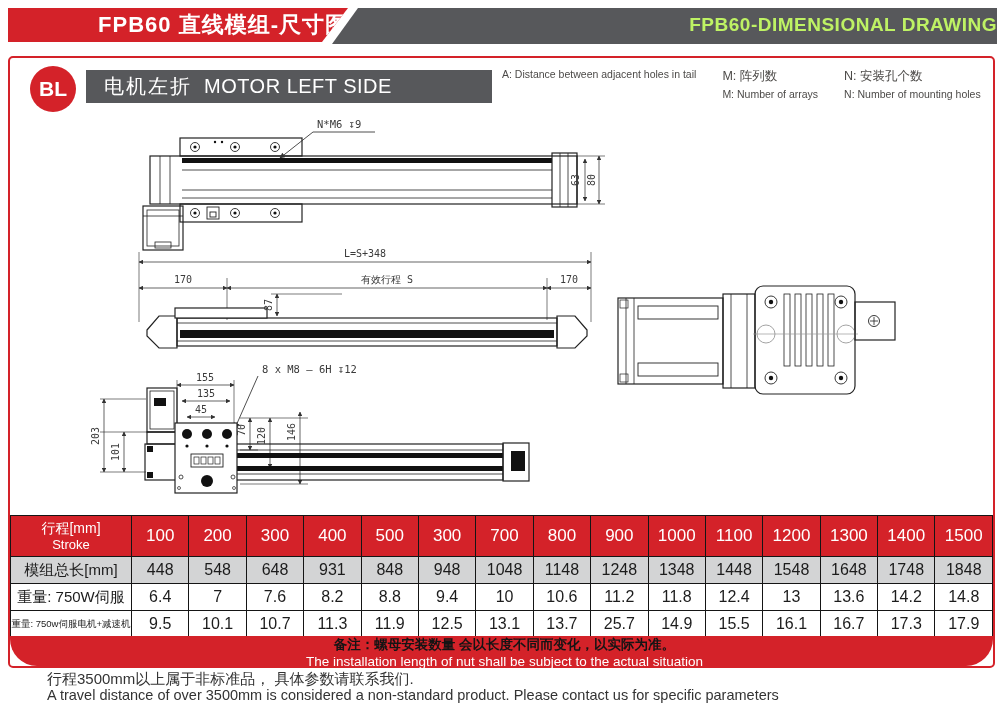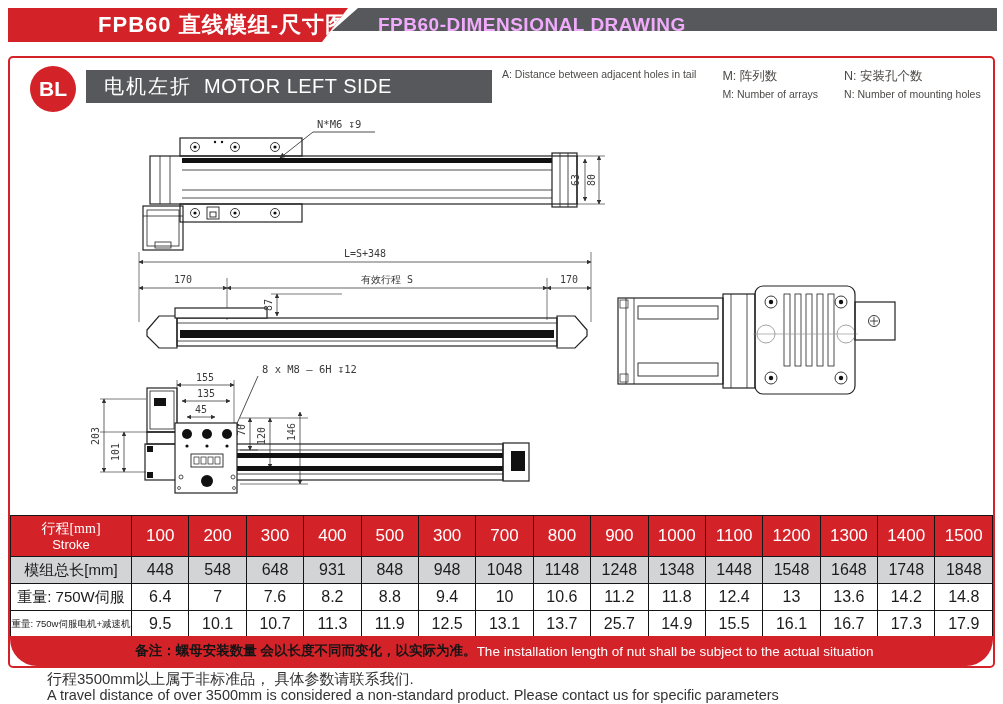--- a/index.html
+++ b/index.html
@@ -13,24 +13,25 @@
   }
   
   .banner-red{
     position:absolute;left:8px;top:8px;width:340px;height:34px;
     background:var(--red);color:#fff;font-weight:bold;font-size:22px;
     line-height:34px;padding-left:30px;box-sizing:border-box;letter-spacing:1px;
     clip-path:polygon(0 0,100% 0,calc(100% - 26px) 100%,0 100%);
     text-align:right;
   }
   .banner-gray{
-    position:absolute;left:332px;top:8px;width:665px;height:23px;
-    background:var(--dark);color:#f0abfc;font-weight:bold;font-size:19px;
+    position:absolute;left:332px;top:8px;width:665px;height:36px;
+    background:var(--dark);color:#bef264;font-weight:bold;font-size:19px;
     line-height:34px;padding-left:46px;box-sizing:border-box;letter-spacing:.5px;
     clip-path:polygon(26px 0,100% 0,100% 100%,0 100%);
+    text-align:right;
   }
   
   .main-box{
     position:absolute;left:8px;top:56px;width:987px;height:612px;
     border:2px solid var(--red);border-radius:5px;box-sizing:border-box;
     background:#fff;
   }
   .bl-badge{
     position:absolute;left:20px;top:8px;width:46px;height:46px;border-radius:50%;
     background:var(--red);color:#fff;font-size:21px;font-weight:bold;
@@ -58,31 +59,31 @@
     border-collapse:collapse;table-layout:fixed;
   }
   .spec-table th,.spec-table td{
     border:1px solid #151515;text-align:center;padding:0;
     font-family:"Liberation Sans",sans-serif;
   }
   .spec-table thead th{
     background:var(--red);color:#fff;height:40px;font-size:17px;font-weight:normal;
   }
   .spec-table thead th.corner{width:120px;}
-  .spec-table thead .lab-cn{display:block;font-size:14px;line-height:17px;font-family:Liberation Serif, serif;}
+  .spec-table thead .lab-cn{display:block;font-size:14px;line-height:17px;}
   .spec-table thead .lab-en{display:block;font-size:13px;line-height:15px;}
   .spec-table tbody td{height:26px;font-size:16px;color:#1c1c1c;background:#fff;}
   .spec-table tbody tr.shaded td{background:var(--rowgray);}
   .spec-table td.rlabel{font-size:15px;}
   .spec-table td.rlabel.small{font-size:9.5px;white-space:nowrap;}
   
   .note-bar{
     position:absolute;left:0;right:0;bottom:0;height:30px;background:var(--red);
     border-radius:0 0 27px 27px;display:flex;align-items:center;
-    justify-content:center;padding:0 16px 0 22px;box-sizing:border-box;
+    justify-content:flex-start;padding:0 16px 0 22px;box-sizing:border-box;flex-direction:column;
   }
   .note-bar .cn{color:#141414;font-size:13.5px;font-weight:600;}
   .note-bar .en{color:#fff;font-size:13.5px;}
   
   .footer-cn{position:absolute;left:47px;top:670px;font-size:15px;color:#333;text-align:center;}
   .footer-en{position:absolute;left:47px;top:687px;font-size:14.5px;color:#333;}
 </style>
 </head>
 <body>
 

